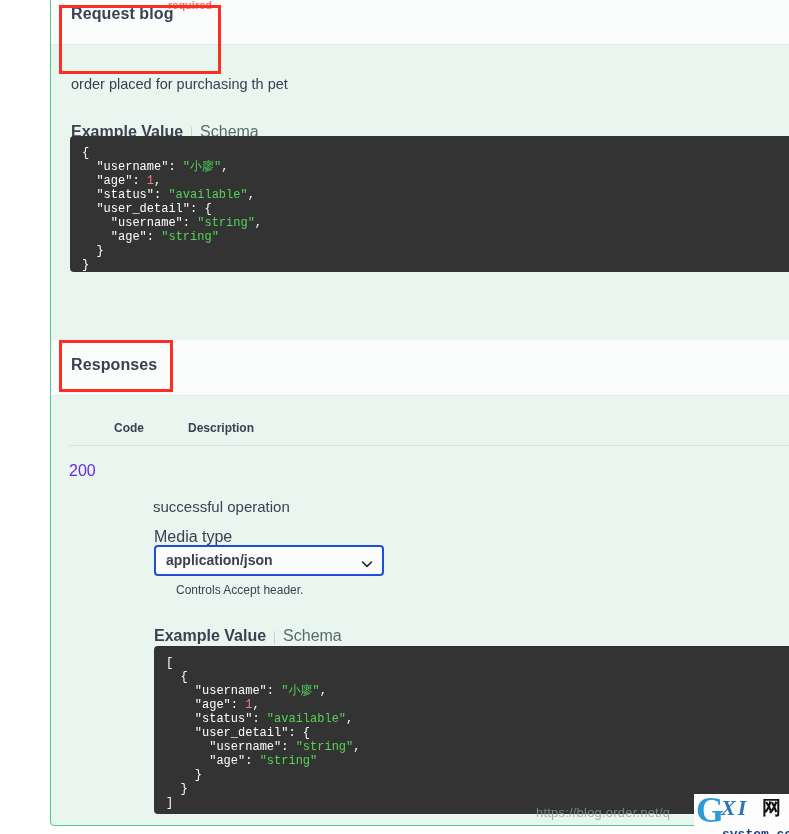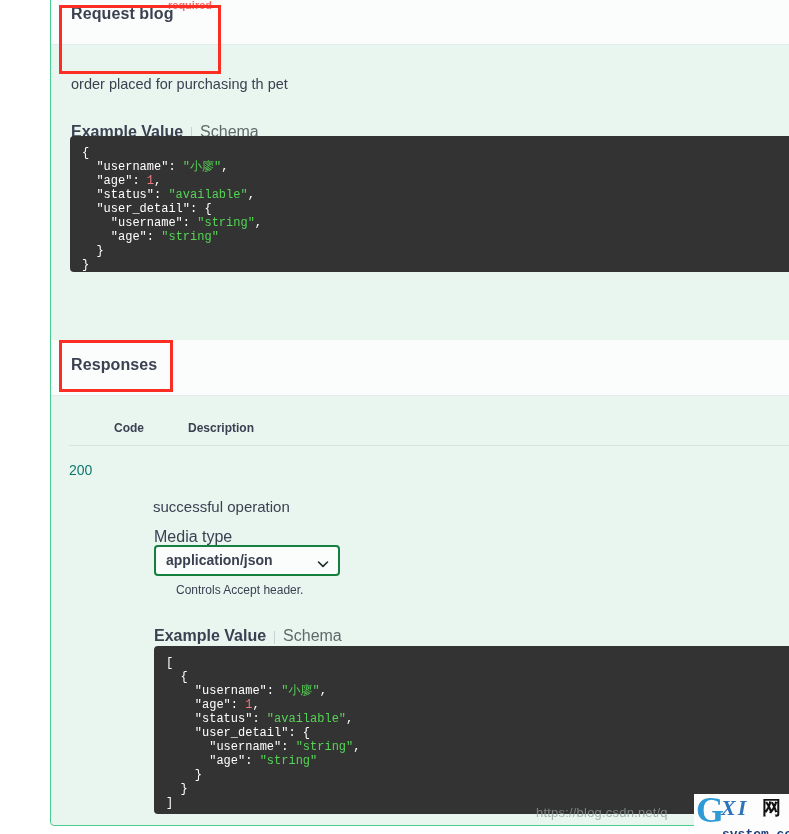--- a/index.html
+++ b/index.html
@@ -113,41 +113,41 @@
     font-weight: bold;
     color: #3b4151;
   }
   .tbl-divider {
     position: absolute;
     height: 1px;
     background: #d6e2df;
   }
   .code-cell {
     position: absolute;
-    font-size: 14px;
-    color: #0f766e;
+    font-size: 16px;
+    color: #6d28d9;
   }
   .desc-cell {
     position: absolute;
     font-size: 15px;
     color: #3b4151;
   }
 
   
   .media-label {
     position: absolute;
     font-size: 16px;
     color: #3b4151;
   }
   .select-box {
     position: absolute;
-    width: 186px;
+    width: 230px;
     height: 31px;
     background: #fbfcfc;
-    border: 2px solid #15803d;
+    border: 2px solid #1d4ed8;
     border-radius: 4px;
     box-sizing: border-box;
   }
   .select-box .val {
     position: absolute;
     left: 10px;
     top: 5px;
     font-size: 14px;
     font-weight: bold;
     color: #3b4151;
@@ -303,19 +303,19 @@
 <span class="pun">      </span><span class="k">"age"</span><span class="pun">: </span><span class="str">"string"</span>
 <span class="pun">    }</span>
 <span class="pun">  }</span>
 <span class="pun">]</span></div>
 
 </div>
 
 <div class="annot" style="left:59px; top:5px; width:162px; height:69px;"></div>
 <div class="annot" style="left:59px; top:340px; width:114px; height:52px;"></div>
 
-<div class="watermark">https://blog.csdn.net/q</div>
+<div class="watermark">https://blog.order.net/q</div>
 <div class="logo-badge">
   <span class="g">G</span>
   <span class="xi">XI</span>
   <span class="wang">网</span>
   <span class="sys">system.com</span>
 </div>
 
 </body></html>

